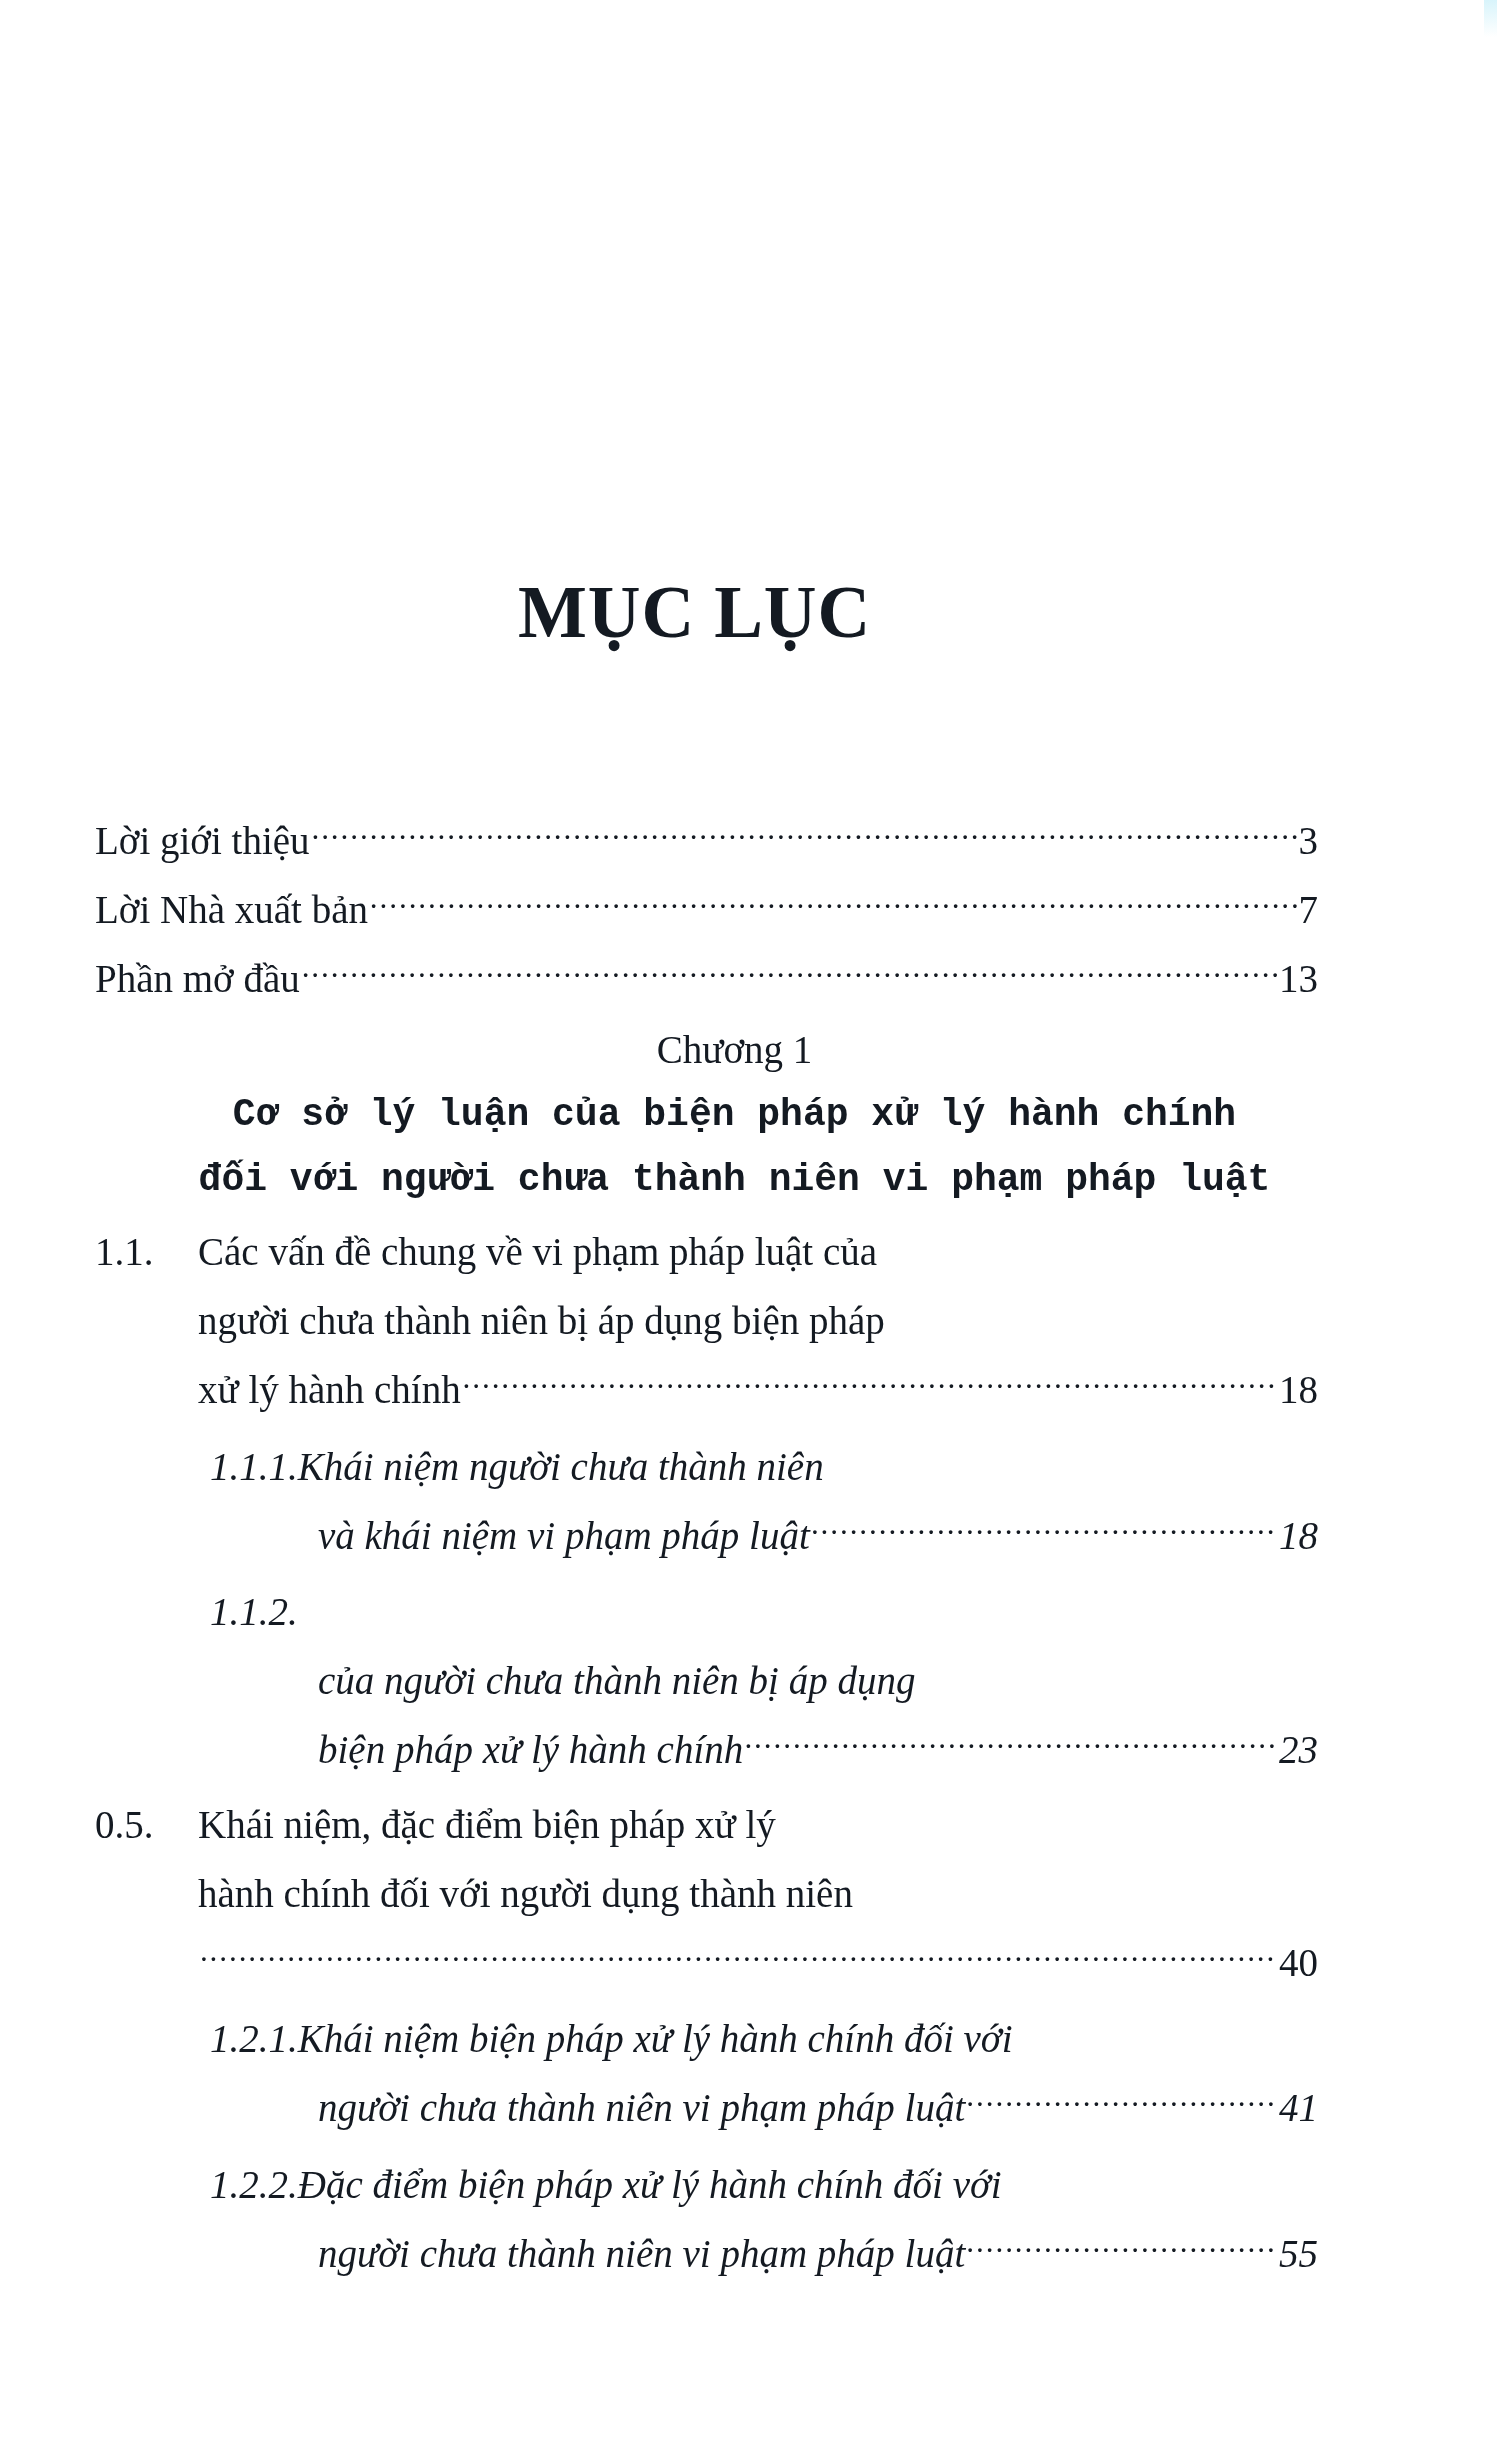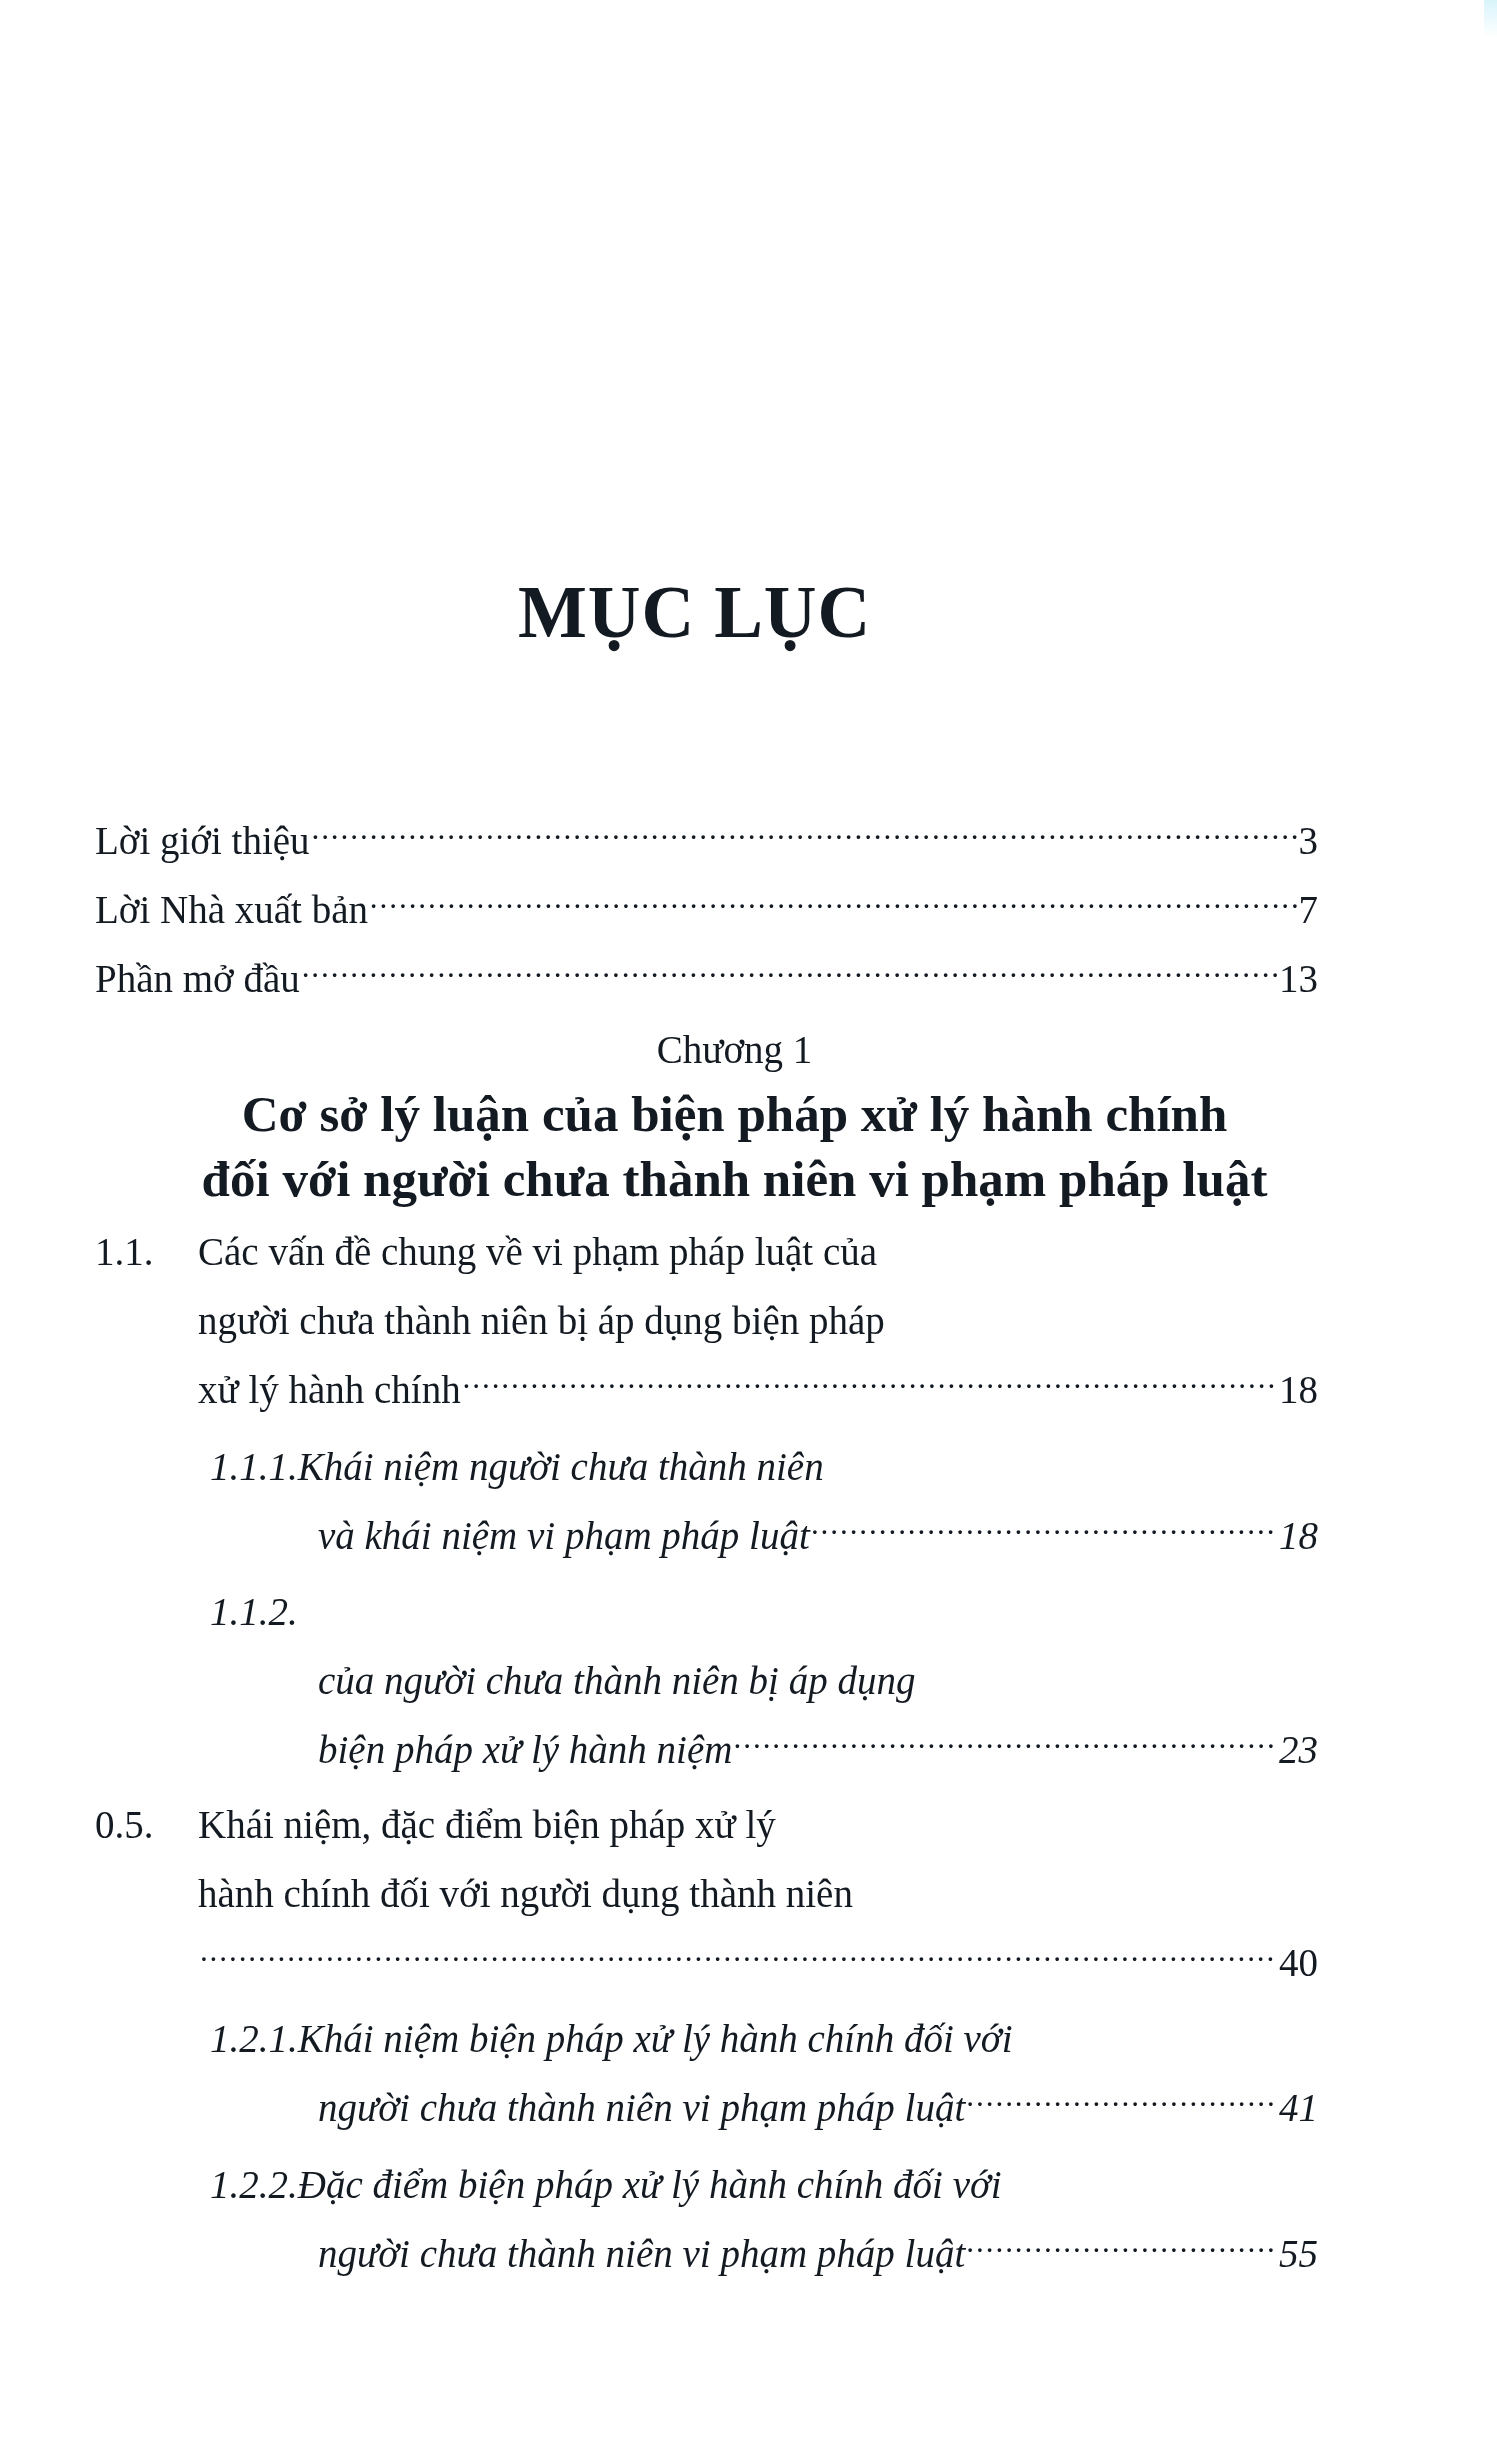--- a/index.html
+++ b/index.html
@@ -58,21 +58,22 @@
   .row .page { flex: 0 0 auto; }
   .chapter {
     text-align: center;
     padding-left: 56px;
     margin-top: 3.7px;
   }
   .chapter .label { line-height: 65px; }
   .chapter .heading {
     font-weight: bold;
     line-height: 65px;
-    font-size: 51px;
+    font-size: 38px;
+    font-family: Liberation Mono, monospace;
   }
   .entry { margin-top: 5.6px; }
   .entry .first { display: flex; }
   .entry .num { flex: 0 0 103px; }
   .entry .cont { padding-left: 103px; }
   .sub { padding-left: 115px; margin-top: 7.5px; }
   .sub .num { flex: 0 0 auto; }
   .sub .cont { padding-left: 108px; }
   .italic { font-style: italic; }
 </style>
@@ -131,21 +132,21 @@
       <span class="page">18</span>
     </div>
   </div>
 
   <div class="sub italic">
     <div class="first" style="display:flex">
       <span class="num">1.1.2.</span>
     </div>
     <div class="cont">của người chưa thành niên bị áp dụng</div>
     <div class="cont row">
-      <span>biện pháp xử lý hành niệm</span>
+      <span>biện pháp xử lý hành chính</span>
       <span class="leader"></span>
       <span class="page">23</span>
     </div>
   </div>
 
   <div class="entry">
     <div class="first">
       <span class="num">0.5.</span>
       <span>Khái niệm, đặc điểm biện pháp xử lý</span>
     </div>

